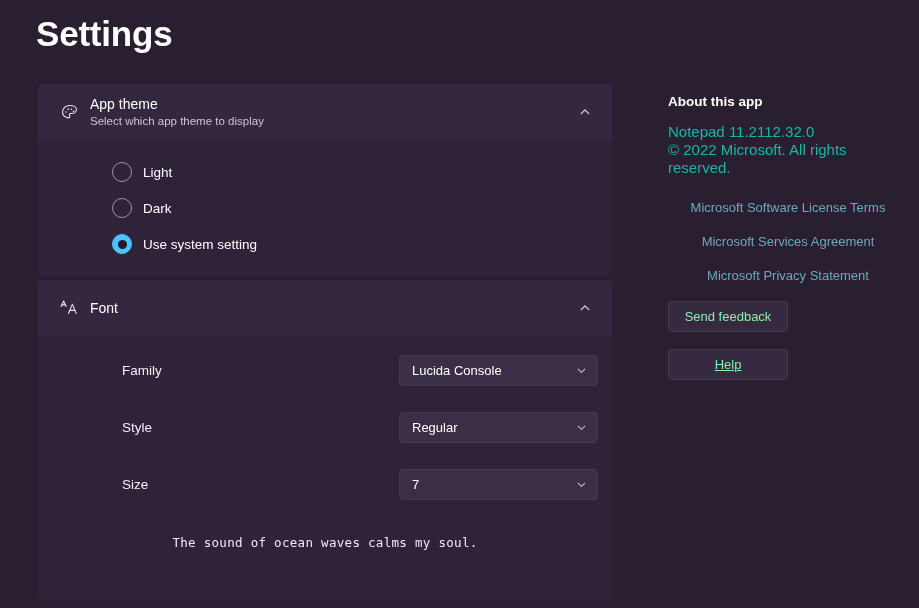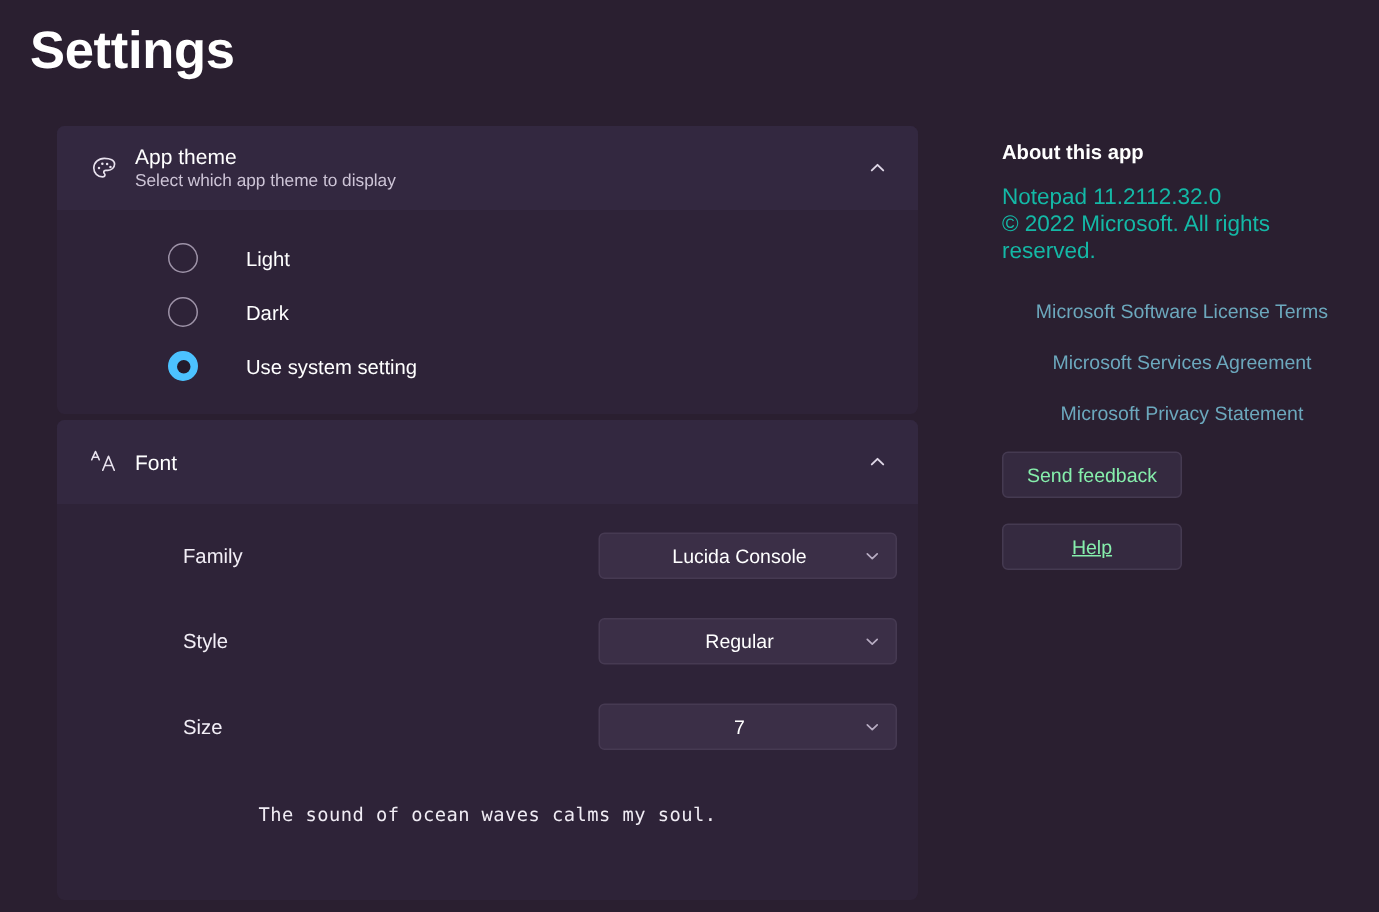--- a/index.html
+++ b/index.html
@@ -19,21 +19,21 @@
 
   .page {
     position: relative;
     width: 919px;
     height: 608px;
   }
 
   
   .page-title {
     position: absolute;
-    left: 20px;
+    left: 36px;
     top: 14px;
     font-size: 35px;
     font-weight: bold;
     letter-spacing: -0.2px;
     color: #ffffff;
   }
 
   
   .left-col {
     position: absolute;
@@ -125,21 +125,21 @@
     height: 9px;
     margin-left: -4.5px;
     margin-top: -4.5px;
     border-radius: 50%;
     background: #231a2b;
   }
 
   .radio-label {
     font-size: 13.5px;
     color: #ffffff;
-    margin-left: 32px;
+    margin-left: 11px;
   }
 
   
   .font-body { padding: 6px 0 0 0; }
 
   .setting-row {
     display: flex;
     align-items: center;
     height: 57px;
     padding: 0 14px 0 84px;
@@ -154,21 +154,20 @@
   .combo {
     width: 199px;
     height: 31px;
     background: #3b2f47;
     border: 1px solid #463a52;
     border-radius: 4px;
     display: flex;
     align-items: center;
     padding: 0 9px 0 12px;
     flex: 0 0 199px;
-    text-align: center;
   }
 
   .combo-value {
     flex: 1 1 auto;
     font-size: 13px;
     color: #ffffff;
     white-space: nowrap;
     overflow: hidden;
   }
 

